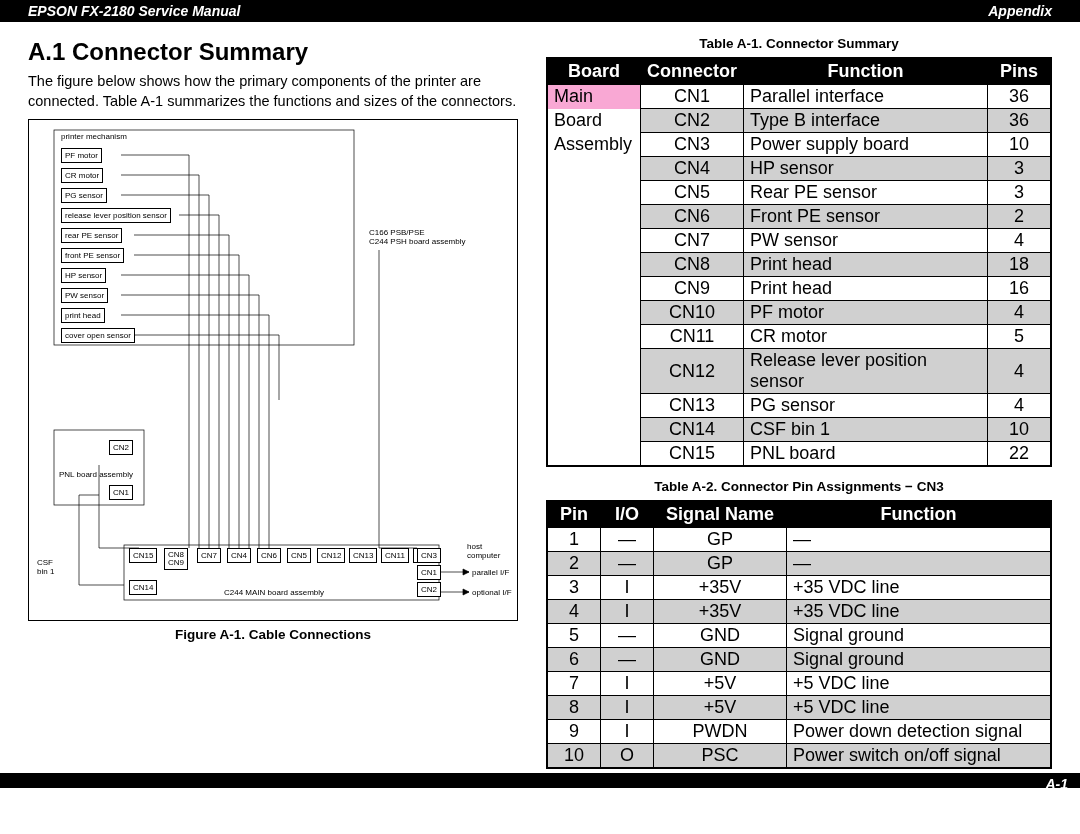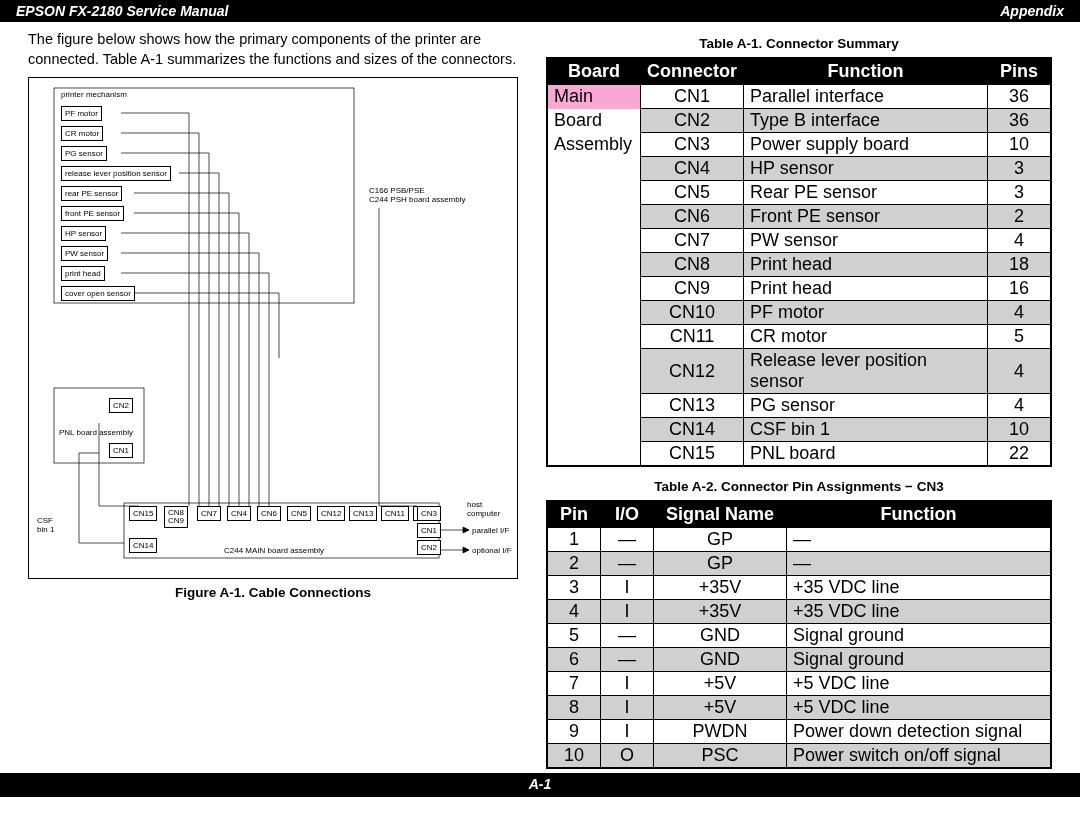--- a/index.html
+++ b/index.html
@@ -1,47 +1,48 @@
 <!DOCTYPE html>
 <html><head>
 <meta charset="utf-8">
 <style>
   body{margin:0;padding:0;background:#fff;font-family:Arial,Helvetica,sans-serif;width:1080px;height:834px;overflow:hidden;color:#000}
-  .bar{background:#000;color:#fff;height:22px;line-height:22px;padding:0 16px;font-style:italic;font-weight:bold;font-size:14px;display:flex;justify-content:space-between}
+  .bar{background:#000;color:#fff;height:22px;line-height:22px;padding:0 28px;font-style:italic;font-weight:bold;font-size:14px;display:flex;justify-content:space-between}
   .page{padding:8px 28px 4px;display:flex;gap:28px}
   .left{width:490px}
   .right{flex:1}
   h1{font-size:24px;margin:8px 0 6px;font-weight:bold}
   .intro{font-size:14.5px;line-height:1.35;margin:0 0 8px}
   .figcap,.tabcap{font-weight:bold;font-size:13.5px;text-align:center;margin:6px 0}
   table{border-collapse:collapse;width:100%;font-size:18px;border:2px solid #000}
   th{background:#000;color:#fff;font-weight:bold;padding:2px 6px;border:1px solid #000;text-align:center}
   td{border:1px solid #000;padding:1px 6px}
   tr.shade td{background:#d0d0d0}
   .t1 td:nth-child(1){width:80px}
   .t1 td:nth-child(2){width:85px;text-align:center}
   .t1 td:nth-child(4){width:50px;text-align:center}
   .t2 td:nth-child(1),.t2 td:nth-child(2){width:40px;text-align:center}
   .t2 td:nth-child(3){width:120px;text-align:center}
   .diagram{border:1px solid #000;height:500px;position:relative;font-size:8px;margin-top:6px}
   .box{position:absolute;border:1px solid #000;padding:2px 3px;background:#fff;white-space:nowrap}
   .lbl{position:absolute;white-space:nowrap}
-  .footer{background:#000;color:#fff;height:24px;line-height:22px;text-align:center;padding:0 12px;font-style:italic;font-weight:bold;font-size:14px;margin-top:0}
+  .footer{background:#000;color:#fff;height:15px;line-height:22px;text-align:right;padding:0 12px;font-style:italic;font-weight:bold;font-size:14px;margin-top:0}
   svg{position:absolute;top:0;left:0}
 </style>
 </head>
 <body>
 
 <div class="bar">
   <span>EPSON FX-2180 Service Manual</span>
   <span>Appendix</span>
 </div>
 
 <div class="page">
   <div class="left">
+    <h1>A.1  Connector Summary</h1>
     <p class="intro">The figure below shows how the primary components of the printer are connected. Table A-1 summarizes the functions and sizes of the connectors.</p>
 
     <div class="diagram">
       <svg width="490" height="500">
         <g stroke="#000" stroke-width="0.7" fill="none">
 
           <path d="M92 35 H160 V428"></path>
             <path d="M92 55 H170 V428"></path>
             <path d="M92 75 H180 V428"></path>
           <path d="M150 95 H190 V428"></path>

